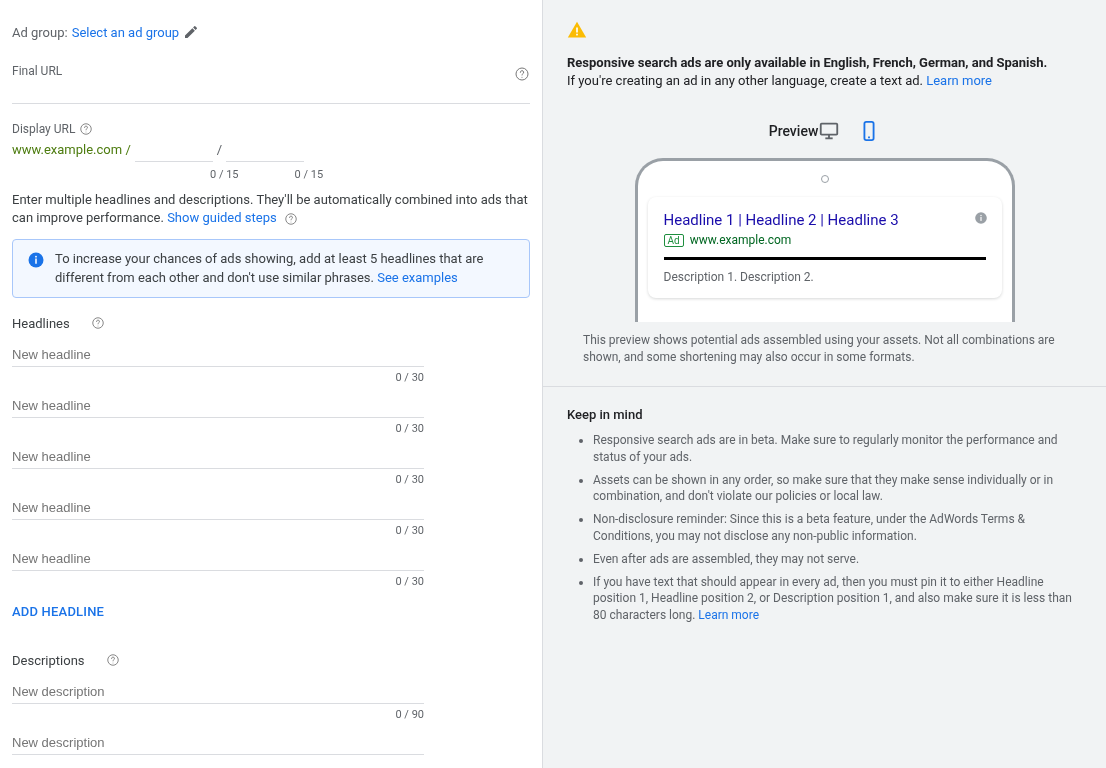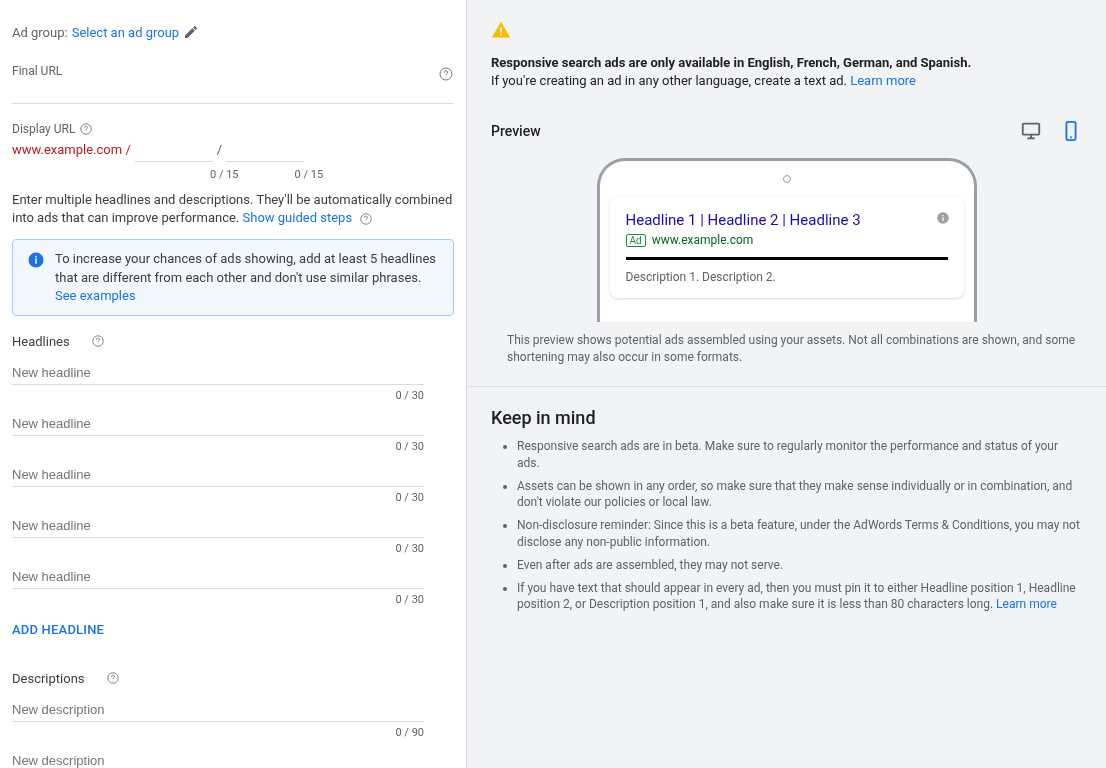--- a/index.html
+++ b/index.html
@@ -1,63 +1,63 @@
 <!DOCTYPE html>
 <html><head>
 <meta charset="utf-8">
 <style>
 * { box-sizing: border-box; margin: 0; padding: 0; }
 body { font-family: Roboto, Arial, sans-serif; font-size: 13px; color: #3c4043; background: #fff; width: 1106px; height: 768px; overflow: hidden; }
 .container { display: flex; height: 768px; }
-.left { width: 466px; padding: 24px 12px 12px 12px; overflow-y: auto; }
+.left { width: 542px; padding: 24px 12px 12px 12px; overflow-y: auto; }
 .right { flex: 1; background: #f1f3f4; display: flex; flex-direction: column; border-left: 1px solid #dadce0; }
 .ad-group-row { display: flex; align-items: center; gap: 4px; margin-bottom: 24px; color: #5f6368; }
 .link { color: #1a73e8; cursor: pointer; }
 .edit-icon { width: 16px; height: 16px; cursor: pointer; fill: #5f6368; }
 .field-row { position: relative; margin-bottom: 12px; }
 .field-label { font-size: 12px; color: #5f6368; display: flex; align-items: center; gap: 4px; }
 .help-icon-right { position: absolute; right: 0; top: 2px; width: 16px; height: 16px; stroke: #777; fill: none; cursor: pointer; }
 .help-icon-inline { width: 14px; height: 14px; stroke: #777; fill: none; cursor: pointer; }
 .text-input { width: 100%; border: none; border-bottom: 1px solid #dadce0; padding: 6px 20px 4px 0; font-size: 13px; outline: none; background: transparent; color: #3c4043; }
 .text-input::placeholder { color: #80868b; }
 .display-url-row { display: flex; align-items: baseline; gap: 4px; margin-top: 2px; }
-.display-domain { font-size: 13px; color: #b91c1c; }
+.display-domain { font-size: 13px; color: #4d7c0f; }
 .slash { color: #5f6368; }
 .path-input { width: 78px; border: none; border-bottom: 1px solid #dadce0; padding: 4px 0; font-size: 13px; outline: none; background: transparent; }
 .path-counters { display: flex; margin-top: 6px; }
 .path-counters .c1 { margin-left: 198px; font-size: 11px; color: #5f6368; }
 .path-counters .c2 { margin-left: 56px; font-size: 11px; color: #5f6368; }
 .explain { font-size: 13px; color: #3c4043; margin-top: 10px; line-height: 1.4; }
 .info-banner { border: 1px solid #a8c7fa; background: #f3f8ff; border-radius: 4px; padding: 10px 14px; margin: 12px 0 18px 0; display: flex; gap: 10px; line-height: 1.4; }
 .info-circle { width: 18px; height: 18px; flex: none; margin-top: 1px; }
 .section-label { font-size: 13px; color: #3c4043; display: flex; align-items: center; gap: 21px; margin: 12px 0 6px 0; }
 .headline-input { width: 412px; border: none; border-bottom: 1px solid #dadce0; padding: 10px 0 4px 0; font-size: 13px; outline: none; background: transparent; display: block; }
 .counter { width: 412px; text-align: right; font-size: 11px; color: #5f6368; margin: 4px 0 4px 0; }
 .add-btn { color: #1a73e8; font-weight: 500; font-size: 13px; cursor: pointer; display: inline-block; margin: 12px 0 14px 0; letter-spacing: 0.2px; }
 
 .warning-row { display: flex; gap: 14px; padding: 20px 24px; flex-direction: column; }
 .warning-icon { width: 20px; height: 20px; flex: none; }
 .warning-text { font-size: 13px; line-height: 1.4; color: #202124; }
-.preview-hdr { display: flex; align-items: center; justify-content: space-between; padding: 10px 24px 16px 24px; }
+.preview-hdr { display: flex; align-items: center; justify-content: center; padding: 10px 24px 16px 24px; }
 .preview-title { font-size: 14px; font-weight: 500; color: #202124; }
 .device-toggles { display: flex; gap: 18px; align-items: center; }
 .device-icon { width: 22px; height: 22px; cursor: pointer; }
 .phone-frame { width: 380px; margin: 0 auto; border: 3px solid #9aa0a6; border-bottom: none; border-radius: 28px 28px 0 0; padding: 14px 10px 24px 10px; background: #fff; }
 .camera { width: 8px; height: 8px; border: 1.5px solid #9aa0a6; border-radius: 50%; margin: 0 auto 14px auto; }
 .ad-card { background: #fff; border-radius: 8px; box-shadow: 0 1px 3px rgba(60,64,67,.2); padding: 14px 16px; position: relative; }
 .ad-headline { color: #1a0dab; font-size: 15px; margin-bottom: 4px; }
 .ad-url-row { display: flex; align-items: center; gap: 6px; margin-bottom: 10px; }
 .ad-badge { border: 1px solid #1e8e3e; color: #1e8e3e; font-size: 10px; padding: 0 3px; border-radius: 2px; }
 .ad-url { color: #006621; font-size: 12px; }
 .ad-desc { font-size: 12px; color: #5f6368; border-top: 3px solid #000000; padding-top: 10px; }
 .ad-info-icon { position: absolute; top: 14px; right: 14px; width: 14px; height: 14px; }
 .preview-note { text-align: left; font-size: 12px; color: #5f6368; padding: 10px 24px 20px 40px; line-height: 1.4; }
 .divider { border-top: 1px solid #dadce0; }
 .keep { padding: 20px 24px; }
-.keep-title { font-size: 18px; font-weight: 500; color: #202124; margin-bottom: 10px; }
+.keep-title { font-size: 13px; font-weight: 500; color: #202124; margin-bottom: 10px; }
 .keep ul { padding-left: 26px; color: #5f6368; font-size: 12px; }
 .keep li { margin-bottom: 6px; line-height: 1.4; }
 </style>
 </head>
 <body>
 
 <div class="container">
 
   <div class="left">
 

